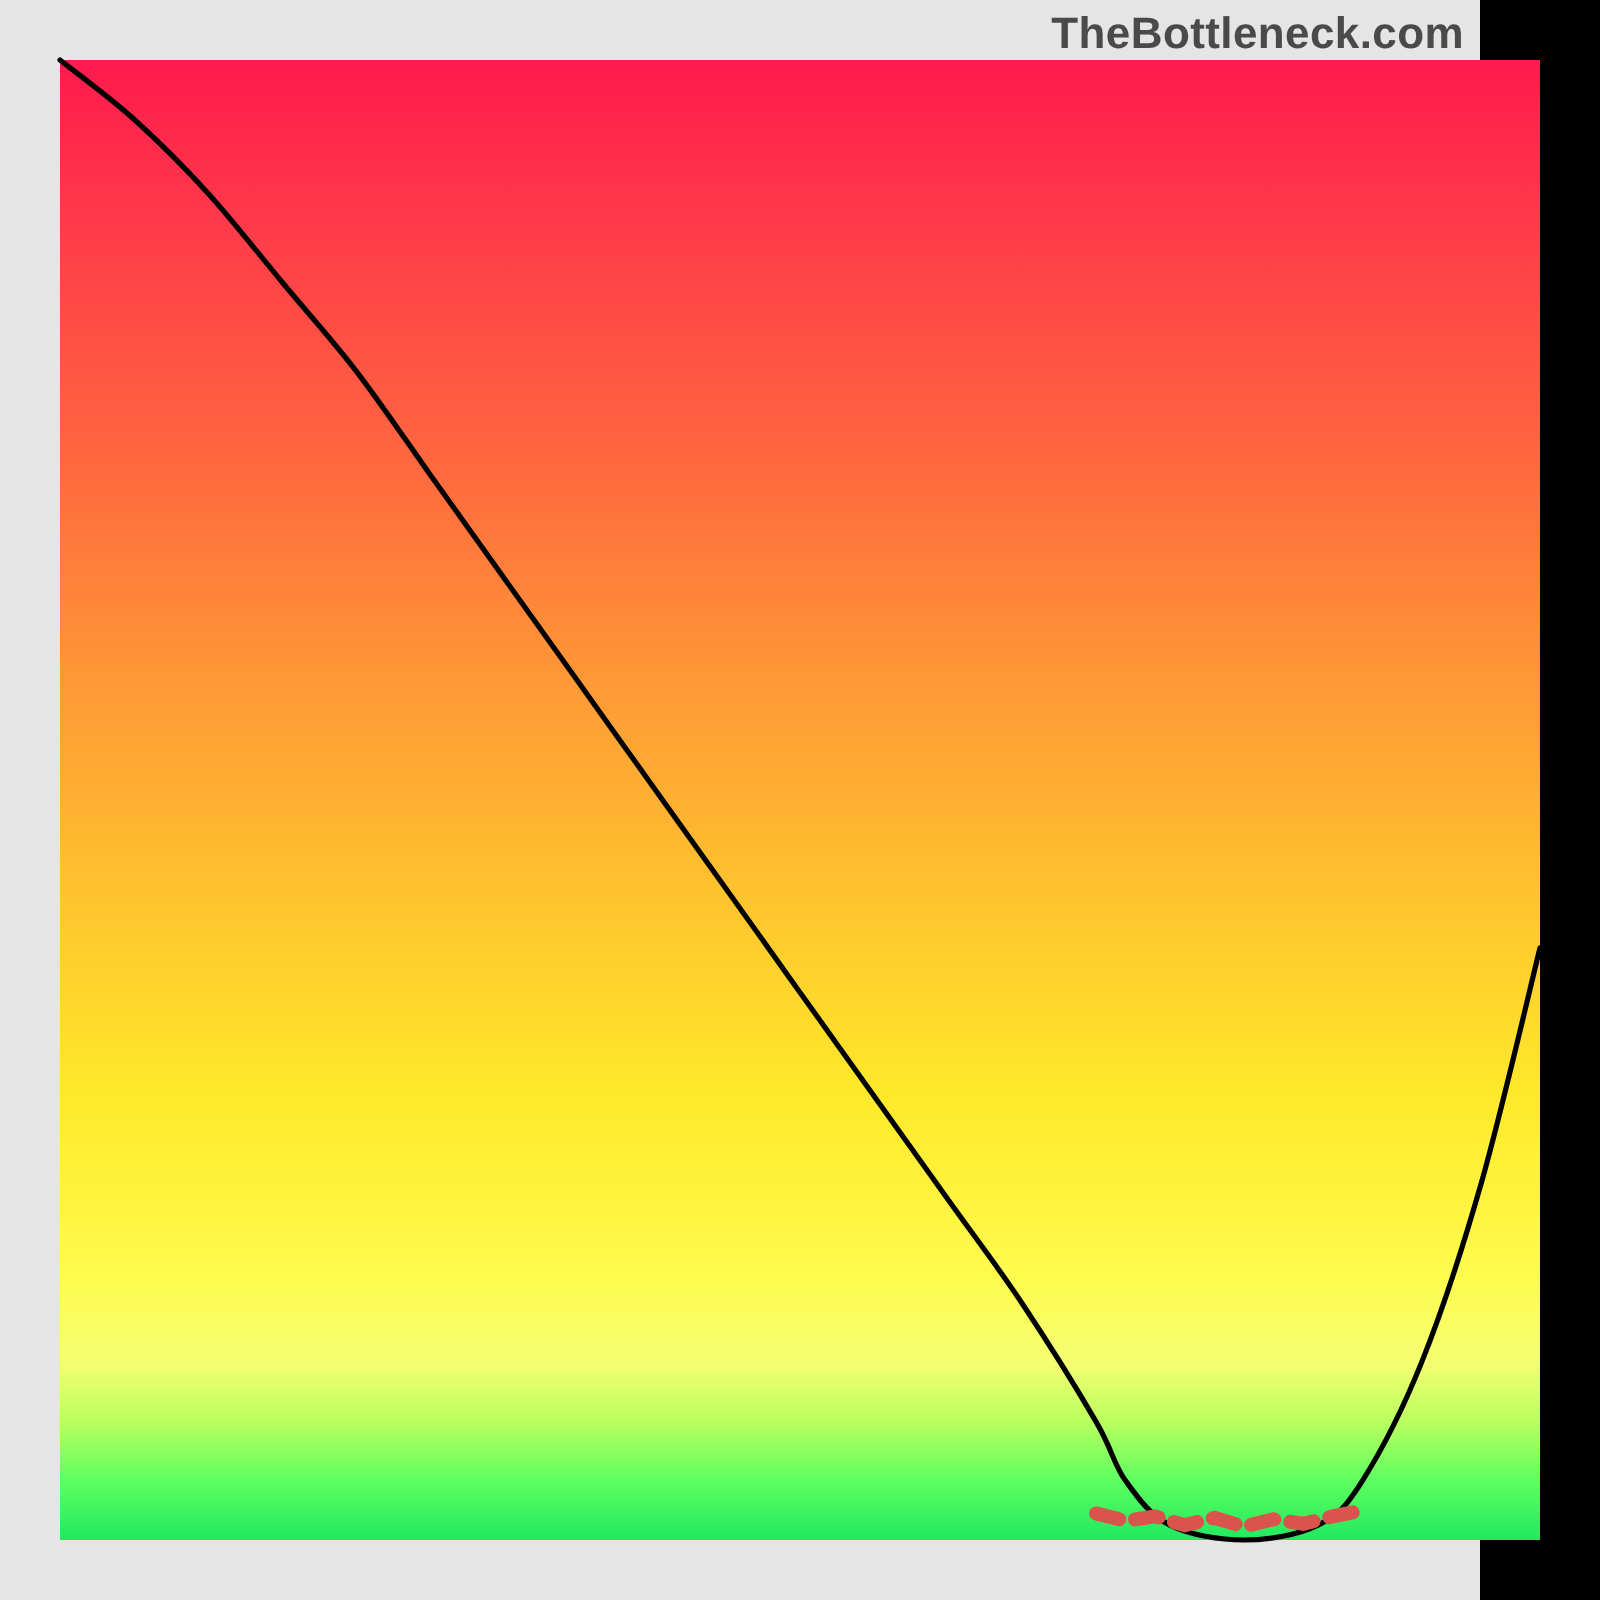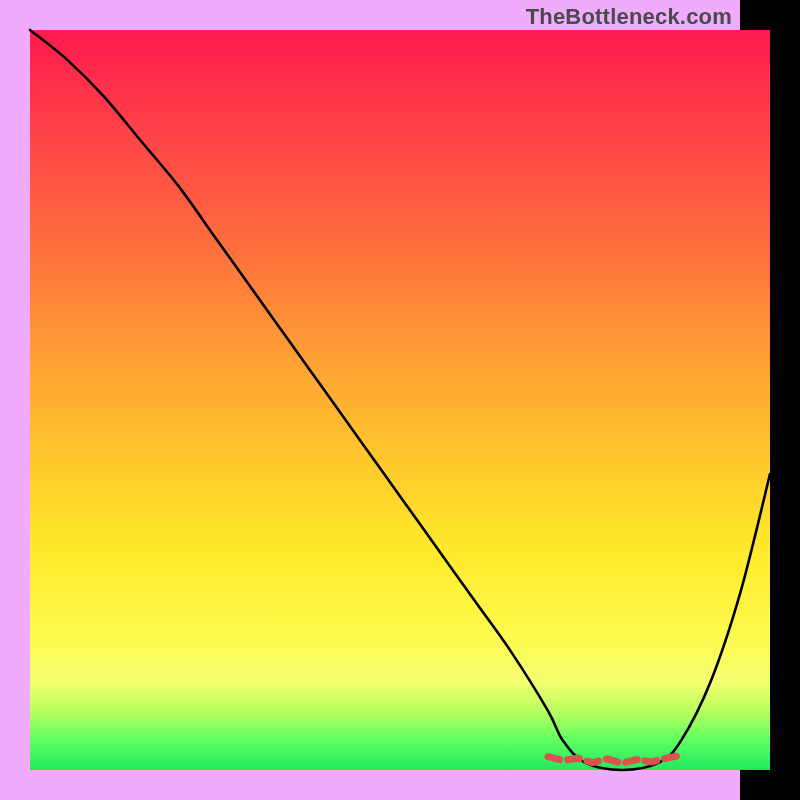--- a/index.html
+++ b/index.html
@@ -8,21 +8,21 @@
     background: #000;
     width: 800px;
     height: 800px;
     overflow: hidden;
     font-family: Arial, Helvetica, sans-serif;
   }
   .stage {
     position: relative;
     width: 740px;
     height: 800px;
-    background: #f0abfc;
+    background: #e5e5e5;
   }
   .watermark {
     position: absolute;
     top: 4px;
     right: 8px;
     color: #4a4a4a;
     font-size: 22px;
     font-weight: 600;
     letter-spacing: 0.2px;
     user-select: none;

